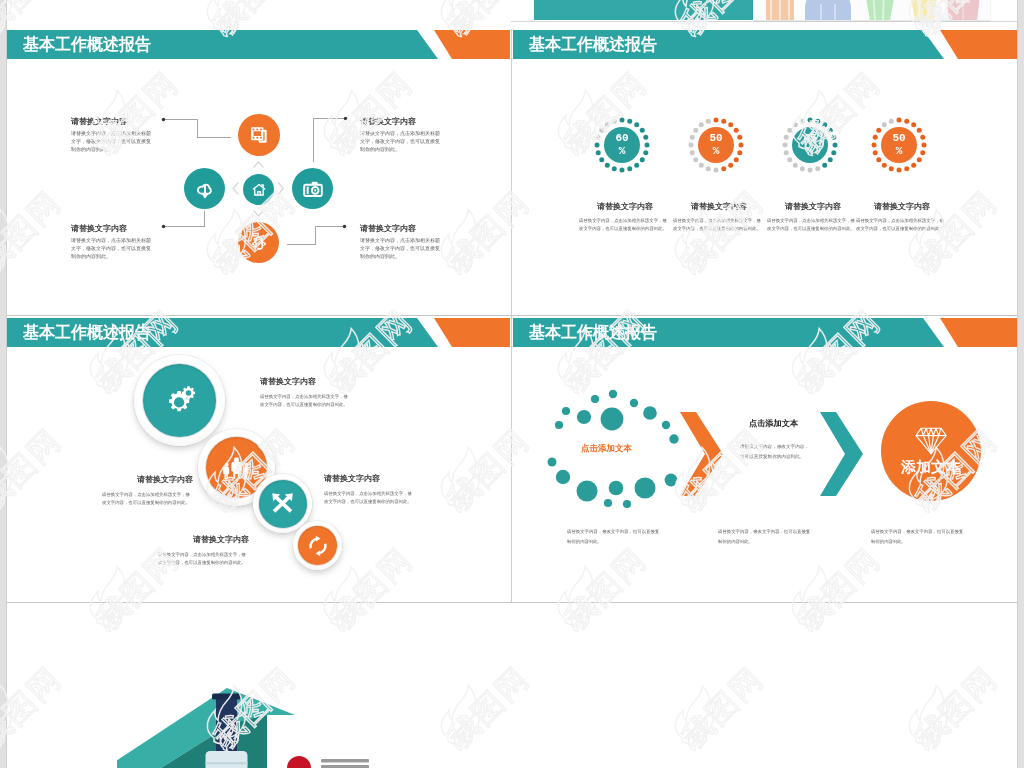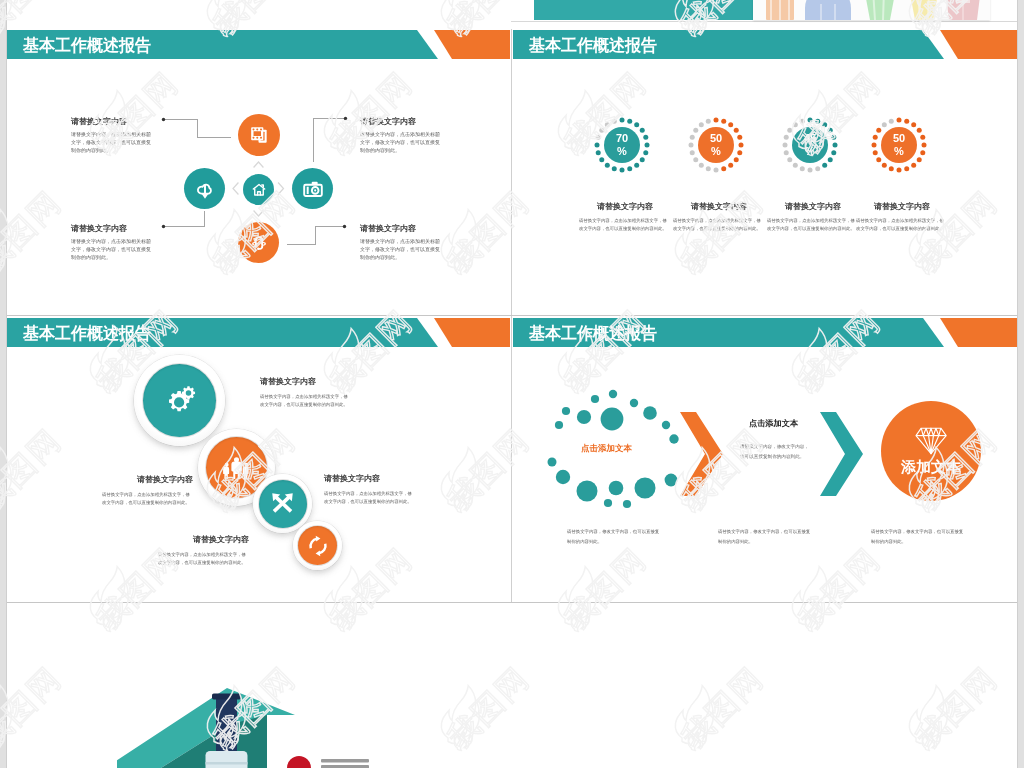--- a/index.html
+++ b/index.html
@@ -4,21 +4,21 @@
 <title>PPT preview</title>
 <style>
   html,body{margin:0;padding:0;}
   body{width:1024px;height:768px;overflow:hidden;background:#e0e0e0;
        font-family:"Liberation Sans","DejaVu Sans",sans-serif;-webkit-font-smoothing:antialiased;}
   .page{position:absolute;left:0;top:0;width:1024px;height:768px;}
   .sheet{position:absolute;left:6px;top:0;width:1012px;height:768px;background:#fff;}
   .vb{position:absolute;top:0;width:1px;height:768px;background:#cfcfcf;}
   .hb{position:absolute;left:7px;width:1010px;height:1px;background:#c6c6c6;}
 
-  .slide{position:absolute;overflow:hidden;background:#fff;}
+  .slide{position:absolute;overflow:hidden;background:#fff;font-family:Liberation Mono, monospace;}
 
   
   .hdr{position:absolute;left:0;top:0;width:100%;height:29px;}
   .hdr .teal{position:absolute;left:0;top:0;height:29px;background:#2AA3A2;}
   .hdr .orng{position:absolute;top:0;height:29px;background:#F0742A;}
   .hdr .title{position:absolute;left:16px;top:0;height:29px;line-height:31px;
        color:#fff;font-weight:bold;font-size:17px;white-space:nowrap;
        transform-origin:0 50%;transform:scaleX(.942);}
 
   
@@ -225,21 +225,21 @@
           <circle cx="15.31" cy="50.23" r="2.5" fill="#1F8F8D"></circle>
           <circle cx="9.77" cy="44.69" r="2.5" fill="#1F8F8D"></circle>
           <circle cx="6.22" cy="37.73" r="2.5" fill="#1F8F8D"></circle>
           <circle cx="5.00" cy="30.00" r="2.5" fill="#1F8F8D"></circle>
           <circle cx="6.22" cy="22.27" r="2.5" fill="#C9C9C9"></circle>
           <circle cx="9.77" cy="15.31" r="2.5" fill="#C9C9C9"></circle>
           <circle cx="15.31" cy="9.77" r="2.5" fill="#C9C9C9"></circle>
           <circle cx="22.27" cy="6.22" r="2.5" fill="#C9C9C9"></circle>
         </svg>
       <div class="inner" style="left:12px;top:12px;width:36px;height:36px;background:#2A9D9B;">
-        <span>70</span>
+        <span>60</span>
         <span>%</span>
       </div>
     </div>
     <div class="pct" style="left:173px;top:85px;width:60px;height:60px;">
       <svg class="ringdots" width="60" height="60" viewBox="0 0 60 60">
           <circle cx="30.00" cy="5.00" r="2.5" fill="#E9601A"></circle>
           <circle cx="37.73" cy="6.22" r="2.5" fill="#E9601A"></circle>
           <circle cx="44.69" cy="9.77" r="2.5" fill="#E9601A"></circle>
           <circle cx="50.23" cy="15.31" r="2.5" fill="#E9601A"></circle>
           <circle cx="53.78" cy="22.27" r="2.5" fill="#E9601A"></circle>

